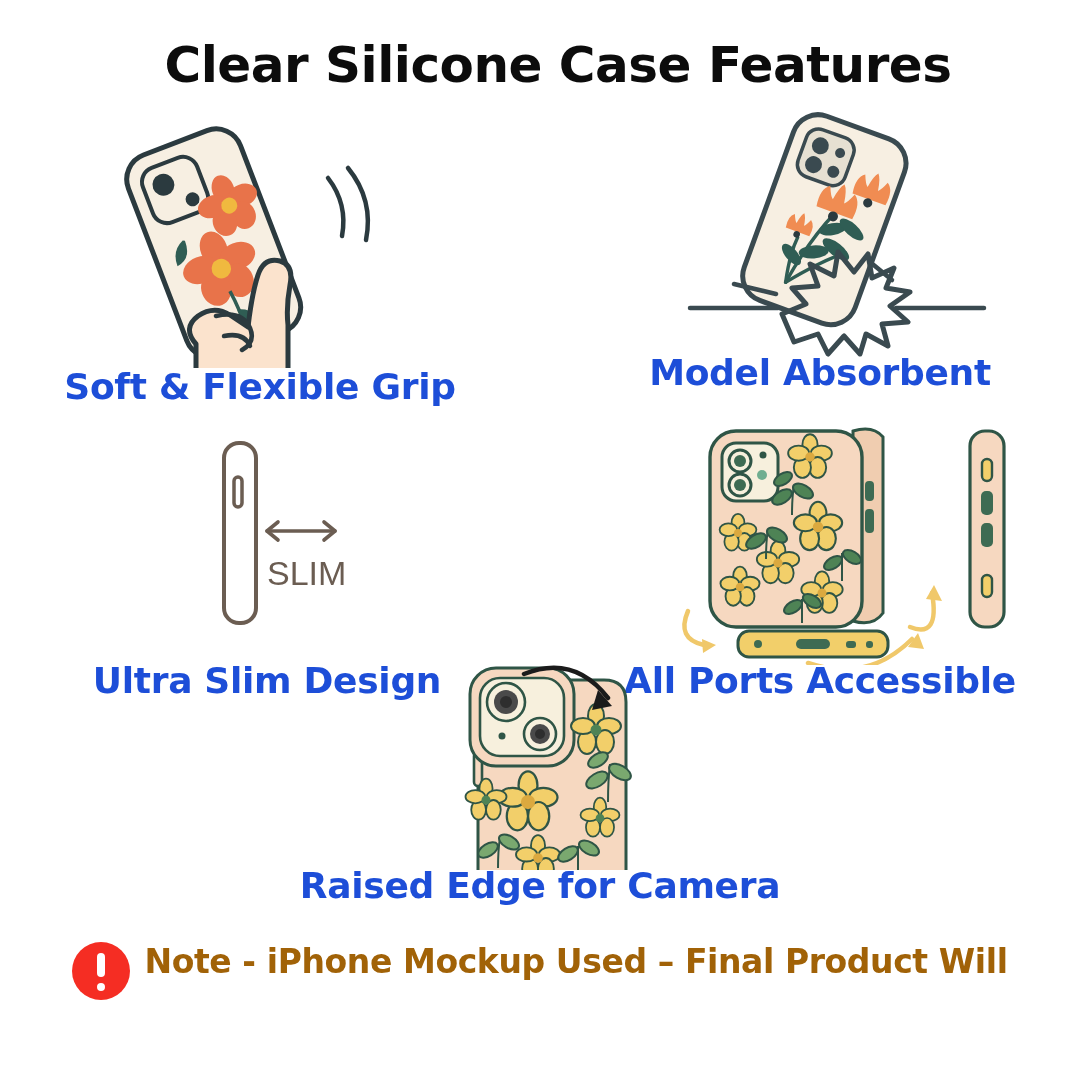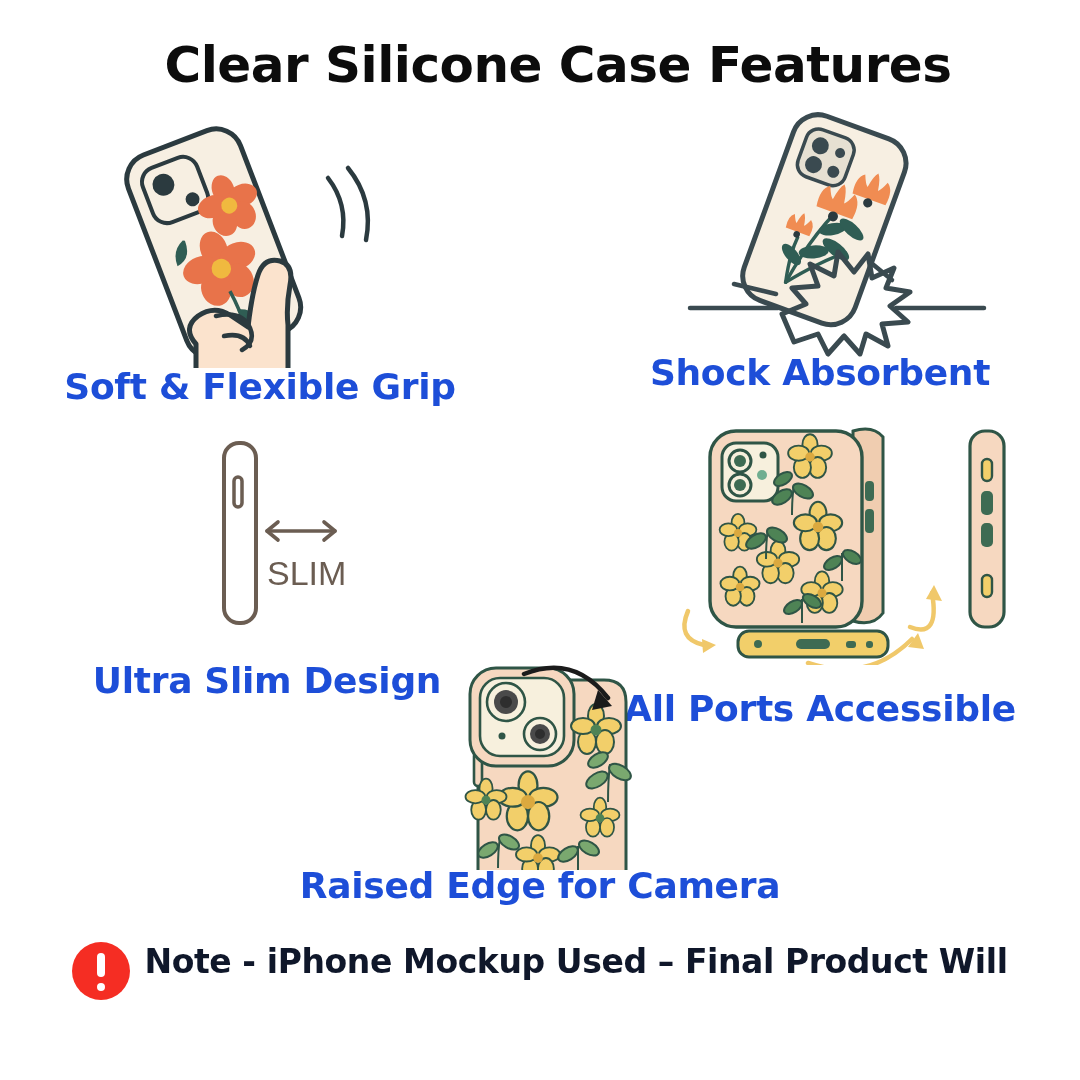--- a/index.html
+++ b/index.html
@@ -42,21 +42,21 @@
   #feat-grip      { left: 10px;  top: 118px; width: 500px; height: 290px; }
   #feat-grip .caption  { top: 248px; }
 
   #feat-shock     { left: 570px; top: 112px; width: 500px; height: 290px; }
   #feat-shock .caption { top: 240px; }
 
   #feat-slim      { left: 17px;  top: 425px; width: 500px; height: 290px; }
   #feat-slim .caption  { top: 235px; text-align: center; }
 
   #feat-ports     { left: 570px; top: 415px; width: 500px; height: 290px; }
-  #feat-ports .caption { top: 245px; margin-top: 28px; }
+  #feat-ports .caption { top: 245px; }
 
   #feat-camera    { left: 290px; top: 660px; width: 500px; height: 260px; text-decoration: underline; }
   #feat-camera .caption{ top: 205px; }
 
   
   .note-wrap {
     position: absolute; left: 0; top: 940px; width: 1080px;
     display: flex; align-items: flex-start; justify-content: center;
     gap: 14px;
   }
@@ -75,21 +75,21 @@
   .note-badge .dot {
     position: absolute; left: 50%; top: 41px;
     transform: translateX(-50%);
     width: 8px; height: 8px; border-radius: 50%; background: #fff;
   }
   .note-text {
     font-family: "DejaVu Sans", sans-serif;
     font-weight: 700;
     font-size: 33px;
     line-height: 1.32;
-    color: #0f172a;
+    color: #a16207;
     text-align: center;
     max-width: 880px;
     letter-spacing: -0.4px;
   }
   .note-line2 { display: block; }
 </style>
 </head>
 <body>
 
 <div class="page">
@@ -203,21 +203,21 @@
       <g fill="none" stroke="#3a4a50" stroke-width="5" stroke-linejoin="round" stroke-linecap="round">
         <path d="M212 208 l24 -10 l-14 -16 l26 -2 l-8 -22 l24 12 l4 -24 l16 20 l14 -18 l4 24 l22 -10 l-8 20 l24 4 l-20 14 l18 16 l-26 2 l6 22 l-22 -12 l-6 20 l-16 -18 l-16 18 l-10 -20 l-24 8 z" transform="translate(0,-6) scale(1)"></path>
       </g>
       <g stroke="#3a4a50" stroke-width="4.5" stroke-linecap="round">
         <line x1="120" y1="196" x2="208" y2="196"></line>
         <line x1="326" y1="196" x2="414" y2="196"></line>
         <line x1="164" y1="172" x2="206" y2="182"></line>
         <line x1="322" y1="168" x2="300" y2="150"></line>
       </g>
     </svg>
-    <div class="caption">Shock Absorbent</div>
+    <div class="caption">Model Absorbent</div>
   </div>
 
   <div class="feature" id="feat-slim">
     <svg class="art" width="500" height="230" viewBox="0 0 500 230">
 
       <rect x="207" y="18" width="32" height="180" rx="15" fill="#ffffff" stroke="#6b5d52" stroke-width="4"></rect>
       <rect x="217" y="52" width="8" height="30" rx="4" fill="#ffffff" stroke="#6b5d52" stroke-width="3.5"></rect>
 
       <g stroke="#6b5d52" stroke-width="3.6" fill="none" stroke-linecap="round" stroke-linejoin="round">
         <line x1="250" y1="106" x2="318" y2="106"></line>

